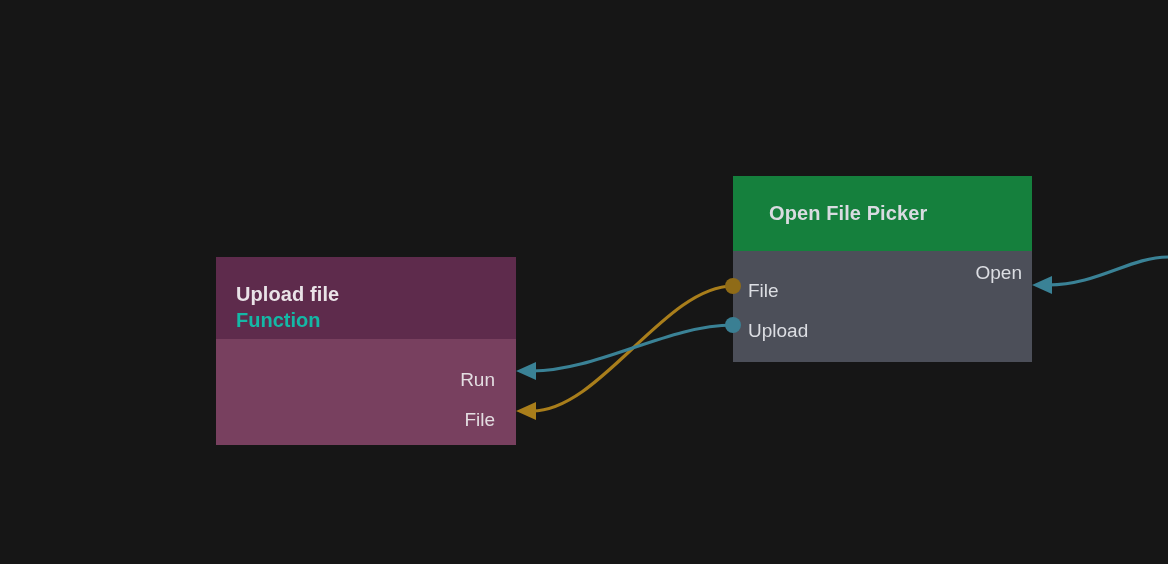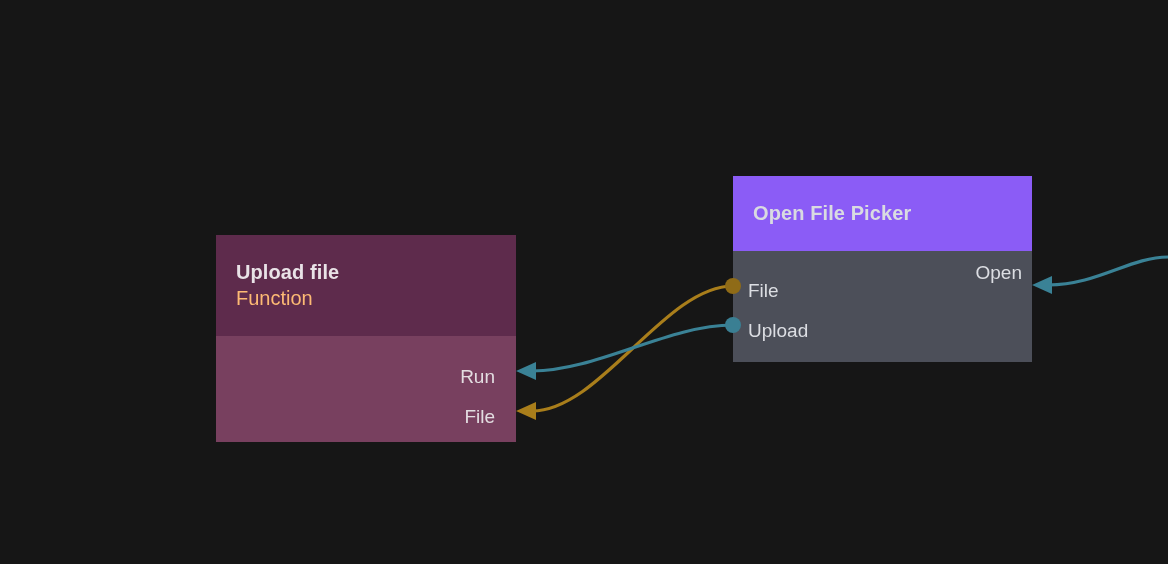--- a/index.html
+++ b/index.html
@@ -41,59 +41,60 @@
   }
 
   
   .node-function {
     left: 216px;
     top: 235px;
     width: 300px;
     height: 213px;
   }
   .node-function .node-header {
-    height: 101px;
+    height: 82px;
     background: #5e2b4c;
     box-sizing: border-box;
     padding: 24px 20px 8px 20px;
+    margin-top: 22px;
   }
   .node-function .node-body {
     height: 106px;
     background: #78405f;
     box-sizing: border-box;
     padding-top: 12px;
   }
   .node-function .node-title {
     font-size: 20px;
     font-weight: bold;
     color: #e9e3e7;
     letter-spacing: 0.1px;
     line-height: 26px;
     white-space: nowrap;
   }
   .node-function .node-subtitle {
     font-size: 20px;
-    font-weight: normal;
-    color: #fdba74;
+    font-weight: bold;
+    color: #14b8a6;
     line-height: 26px;
     white-space: nowrap;
   }
 
   
   .node-action {
     left: 733px;
     top: 176px;
     width: 299px;
     height: 186px;
   }
   .node-action .node-header {
     height: 75px;
-    background: #8b5cf6;
-    box-sizing: border-box;
-    padding: 24px 20px 0 20px;
+    background: #15803d;
+    box-sizing: border-box;
+    padding: 24px 20px 0 36px;
   }
   .node-action .node-body {
     height: 111px;
     background: #4c4f59;
     box-sizing: border-box;
     padding-top: 11px;
     position: relative;
   }
   .node-action .node-title {
     font-size: 20px;

